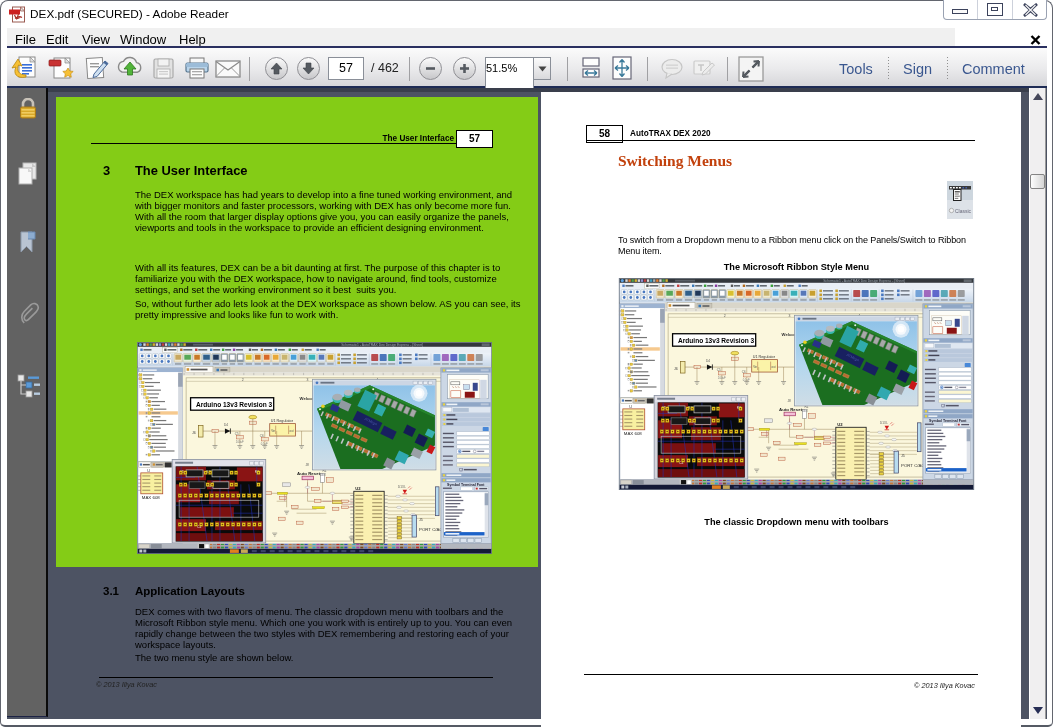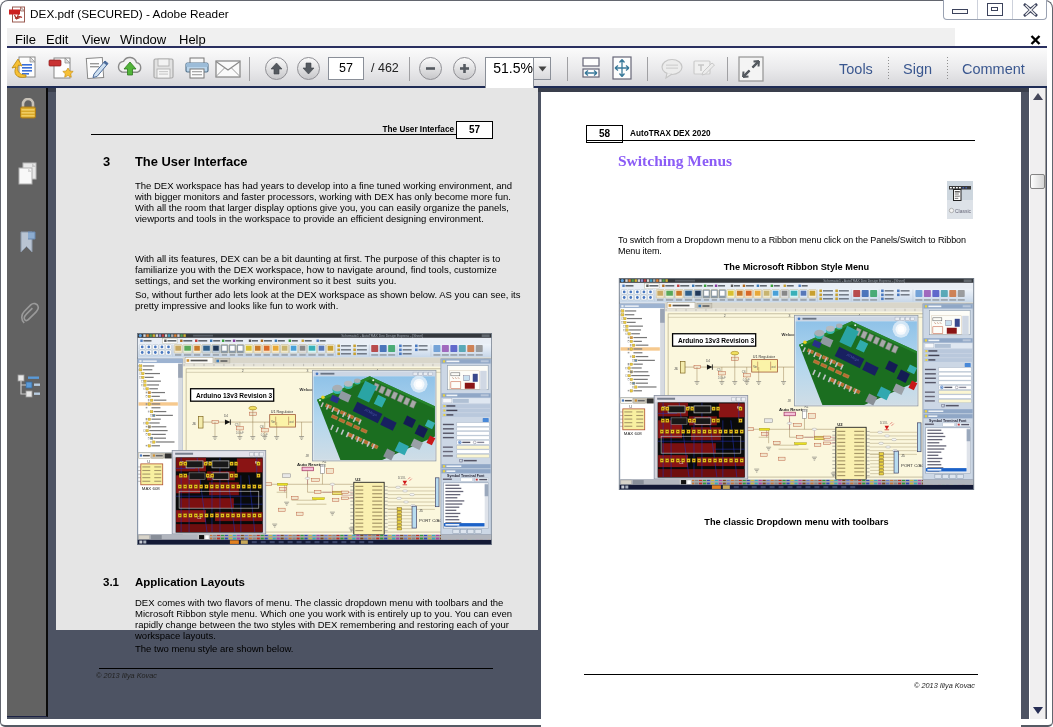--- a/index.html
+++ b/index.html
@@ -23,21 +23,21 @@
   .tsep { position:absolute; width:1px; height:24px; background:#a0a0a3; top:57px;}
   .tbtxt { position:absolute; top:61px; font-size:14.5px; font-weight:normal; color:#3a578f; }
   .dotsep { position:absolute; top:57px; width:1px; height:24px;
     background-image:repeating-linear-gradient(#909090 0 1px, transparent 1px 3px); }
   .circ { position:absolute; top:57px; width:23px; height:23px; border-radius:50%;
     background:linear-gradient(#fbfbfb,#c7c7ca); border:1px solid #8f8f94; }
   #content { position:absolute; left:7px; top:88px; width:1040px; height:631px;
     background:#4d5363; }
   #sidebar { position:absolute; left:0; top:0; width:41px; height:629px;
     background:#626262; border-right:2px solid #0a0a0a; border-bottom:1px solid #1c2244;}
-  #pageL { position:absolute; left:49px; top:0; width:482px; height:542px; background:#e5e5e5; }
+  #pageL { position:absolute; left:49px; top:9px; width:482px; height:470px; background:#84cc16; }
   #pageR { position:absolute; left:534px; top:4px; width:480px; height:690px; background:#fff; }
   #vscroll { position:absolute; left:1022px; top:0; width:17px; height:631px;
     background:#f0eff0; border-left:1px solid #fff; border-right:1px solid #9a9a9a;}
   #thumb { position:absolute; left:0px; top:86px; width:15px; height:15px;
     background:linear-gradient(90deg,#fdfdfd,#d5d5d5); border:1px solid #848484; border-radius:2px;}
   .tri-up { width:0; height:0; border-left:5px solid transparent; border-right:5px solid transparent;
     border-bottom:7px solid #45475a; position:absolute; left:3px; top:5px; }
   .tri-dn { width:0; height:0; border-left:5px solid transparent; border-right:5px solid transparent;
     border-top:7px solid #272e55; position:absolute; left:3px; bottom:5px; }
   .hdrsmall { position:absolute; font-size:8.2px; font-weight:bold; color:#000; white-space:nowrap;}
@@ -148,21 +148,21 @@
 <div class="tsep" style="left:409px"></div>
 <div class="circ" style="left:419px"></div>
 <svg class="abs" style="left:423px;top:61px" width="15" height="15" viewBox="0 0 15 15">
     <rect x="3" y="6.2" width="9" height="2.6" fill="#555a60"></rect>
   </svg>
 <div class="circ" style="left:453px"></div>
 <svg class="abs" style="left:457px;top:61px" width="15" height="15" viewBox="0 0 15 15">
     <rect x="3" y="6.2" width="9" height="2.6" fill="#555a60"></rect>
     <rect x="6.2" y="3" width="2.6" height="9" fill="#555a60"></rect>
   </svg>
-<div class="abs" style="left:485px;top:57px;width:49px;height:36px;background:#fff;border:1px solid #8a8f98;font-size:14px;text-align:right;line-height:21px">51.5%</div>
+<div class="abs" style="left:485px;top:57px;width:49px;height:36px;background:#fff;border:1px solid #8a8f98;font-size:11px;text-align:left;line-height:21px">51.5%</div>
 <div class="abs" style="left:534px;top:57px;width:17px;height:23px;background:linear-gradient(#fbfbfb,#d9d9dc);border:1px solid #8a8f98;border-left:none"></div>
 <svg class="abs" style="left:538px;top:66px" width="9" height="6" viewBox="0 0 9 6">
     <path d="M0.5 0.5 L8.5 0.5 L4.5 5.5 Z" fill="#444"></path>
   </svg>
 <div class="tsep" style="left:567px"></div>
 <svg class="abs" style="left:578px;top:55px" width="26" height="27" viewBox="0 0 26 27">
 <rect x="5" y="3" width="16" height="8" fill="#fdfdfd" stroke="#667" stroke-width="1.2"></rect>
 <rect x="5" y="14" width="16" height="8" fill="#fdfdfd" stroke="#667" stroke-width="1.2"></rect>
 <path d="M7 18 L19 18 M7 18 l3 -2.5 M7 18 l3 2.5 M19 18 l-3 -2.5 M19 18 l-3 2.5" stroke="#3a7a9a" stroke-width="1.4" fill="none"></path>
 </svg>
@@ -1098,21 +1098,21 @@
 rapidly change between the two styles with DEX remembering and restoring each of your<br>
 workspace layouts.</div>
 <div class="body" style="left:79px;top:556px">The two menu style are shown below.</div>
 <div class="hline" style="left:43px;top:580px;width:394px"></div>
 <div class="foot" style="left:40px;top:583px">© 2013 Iliya Kovac</div>
 </div>
 <div id="pageR">
 <div class="pgbox" style="left:45px;top:33px;width:37px;height:18px;line-height:15px">58</div>
 <div class="hdrsmall" style="left:89px;top:37px">AutoTRAX DEX 2020</div>
 <div class="hline" style="left:45px;top:48px;width:389px"></div>
-<div class="abs" style="left:77px;top:60px;font-family:'Liberation Serif',serif;font-size:15.5px;font-weight:bold;color:#8b5cf6">Switching Menus</div>
+<div class="abs" style="left:77px;top:60px;font-family:'Liberation Serif',serif;font-size:15.5px;font-weight:bold;color:#c2410c">Switching Menus</div>
 <svg class="abs" style="left:406px;top:89px" width="26" height="38" viewBox="0 0 26 38">
   <rect x="0" y="0" width="26" height="38" fill="#dde2e8"></rect>
   <rect x="0" y="0" width="26" height="19" fill="#cdd6de"></rect>
   <rect x="2" y="5" width="22" height="3.5" fill="#3a3a3a"></rect>
   <rect x="3" y="6" width="1.8" height="1.4" fill="#fff"></rect>
         <rect x="6" y="6" width="1.8" height="1.4" fill="#fff"></rect>
   <rect x="9" y="6" width="1.8" height="1.4" fill="#fff"></rect>
         <rect x="12" y="6" width="1.8" height="1.4" fill="#fff"></rect>
   <rect x="15.5" y="6.2" width="1.5" height="1.2" fill="#4a6ac8"></rect>
         <rect x="18.5" y="6.2" width="1.5" height="1.2" fill="#4a6ac8"></rect>

